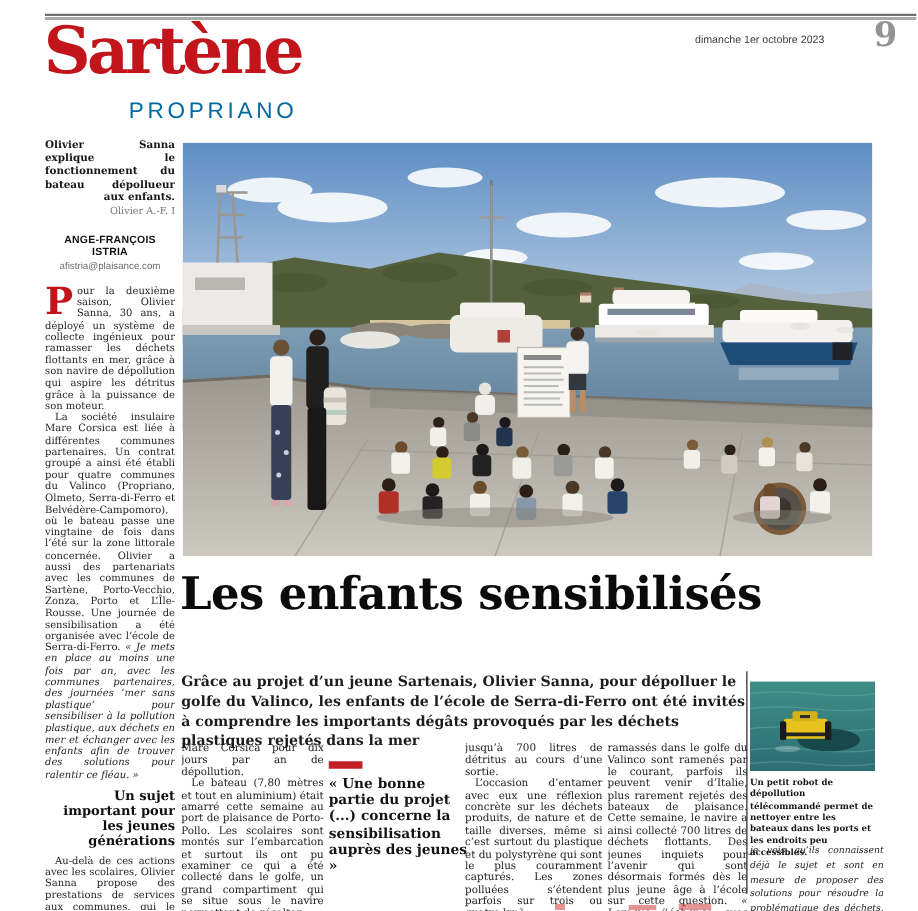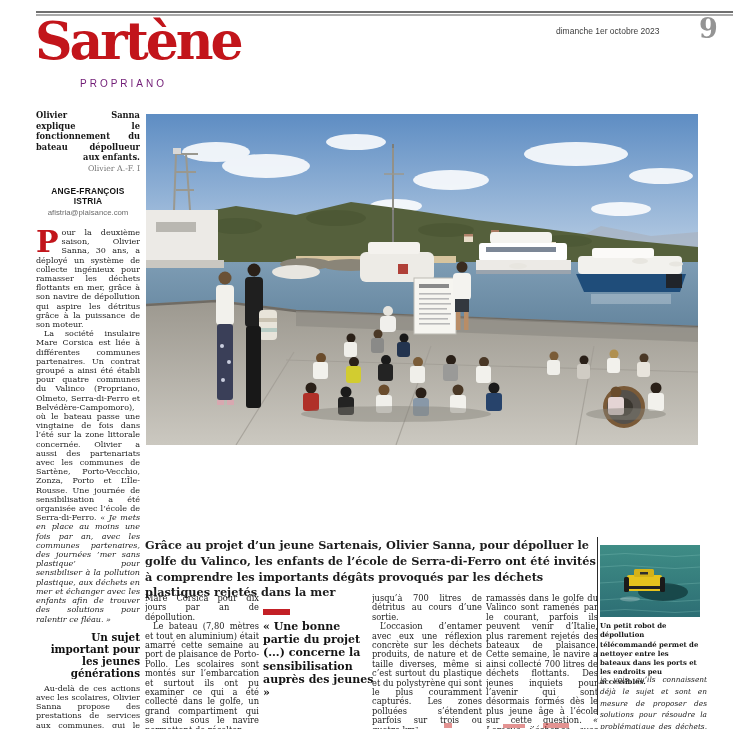--- a/index.html
+++ b/index.html
@@ -5,22 +5,22 @@
   html,body{margin:0;padding:0;background:#ffffff;}
   .page{position:relative;width:734px;height:729px;background:#fff;overflow:hidden;
         font-family:"DejaVu Serif", serif;color:#1d1d1d;}
   .abs{position:absolute;}
 
   
   .top-rule{left:36px;top:11px;width:697px;height:5px;
     background:linear-gradient(to bottom,#6f6f6f 0 30%,#ffffff 30% 52%,#a9a9a9 52% 100%);}
   .masthead-title{left:35px;top:13px;font-size:52px;font-weight:bold;letter-spacing:-3px;
     color:#c2151b;line-height:56px;}
-  .masthead-sub{left:80px;top:78px;font-family:"Liberation Sans",sans-serif;font-weight:300;
-    font-size:10px;letter-spacing:3px;color:#701a75;}
+  .masthead-sub{left:103px;top:78px;font-family:"Liberation Sans",sans-serif;font-weight:300;
+    font-size:18px;letter-spacing:3px;color:#0369a1;}
   .edition-date{left:556px;top:26px;font-family:"Liberation Sans",sans-serif;
     font-size:8.5px;color:#3c3c3c;}
   .page-number{left:699px;top:13px;font-size:27px;font-weight:bold;color:#949494;}
 
   
   .left-col{left:36px;top:110px;width:104px;height:618px;overflow:hidden;}
   .photo-caption{font-size:8.3px;line-height:10.6px;font-weight:bold;color:#161616;
     text-align:justify;text-align-last:right;}
   .photo-credit{font-size:7.8px;color:#787878;text-align:right;margin-top:1px;}
   .byline{margin-top:13px;text-align:center;font-family:"Liberation Sans",sans-serif;
@@ -322,20 +322,21 @@
           </g>
       </g>
       <g fill="#86827b" opacity="0.45">
         <ellipse cx="250" cy="300" rx="95" ry="8"></ellipse>
           <ellipse cx="480" cy="300" rx="40" ry="6"></ellipse>
       </g>
     </svg>
   </div>
 
   <div class="abs headline">
+    <div>Les enfants sensibilisés</div>
   </div>
   <div class="abs lede">Grâce au projet d’un jeune Sartenais, Olivier Sanna, pour dépolluer le golfe du Valinco, les enfants de l’école de Serra-di-Ferro ont été invités à comprendre les importants dégâts provoqués par les déchets plastiques rejetés dans la mer</div>
 
   <div class="abs bcol col1">
     <p>Mare Corsica pour dix jours par an de dépollution.</p>
     <p class="ind">Le bateau (7,80 mètres et tout en aluminium) était amarré cette semaine au port de plaisance de Porto-Pollo. Les scolaires sont montés sur l’embarcation et surtout ils ont pu examiner ce qui a été collecté dans le golfe, un grand compartiment qui se situe sous le navire permettant de récolter</p>
   </div>
 
   <div class="abs pq-bar"></div>
   <div class="abs pull-quote">« Une bonne partie du projet (...) concerne la sensibilisation auprès des jeunes »</div>

